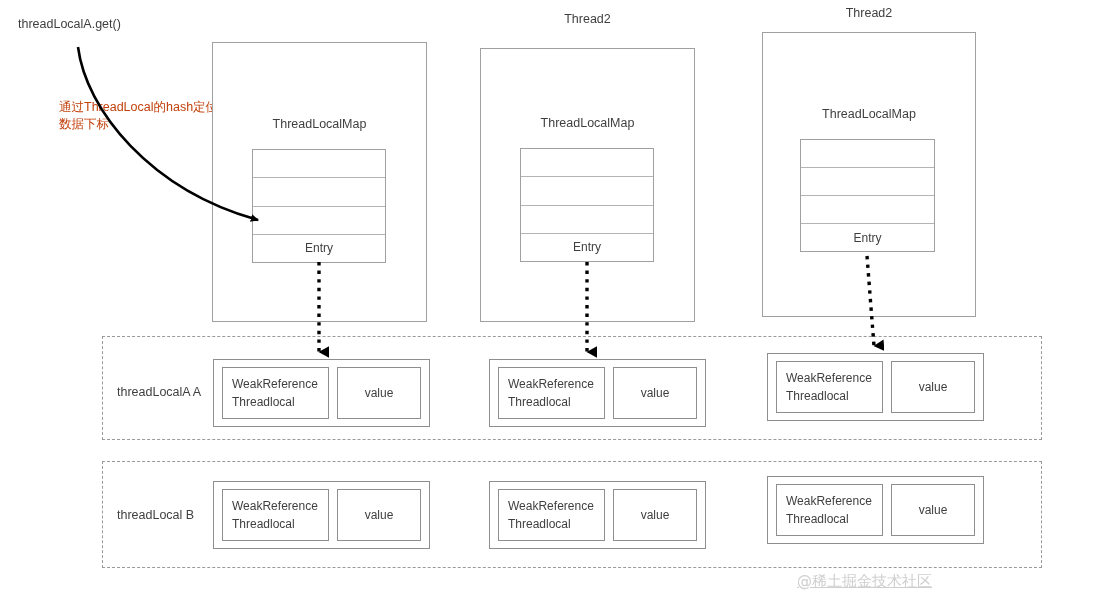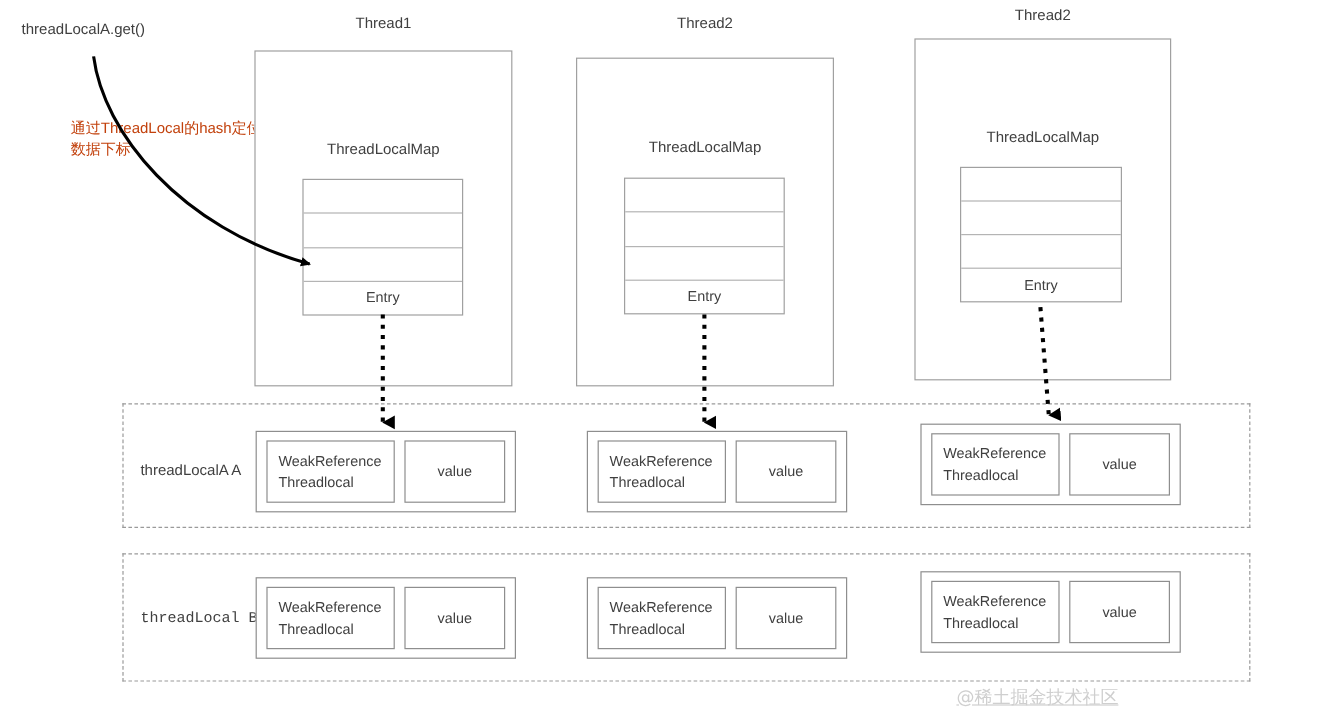--- a/index.html
+++ b/index.html
@@ -100,21 +100,20 @@
   }
 </style>
 </head>
 <body>
 
 <div id="stage">
 
   <div class="abs call-label">threadLocalA.get()</div>
   <div class="abs hash-note">通过ThreadLocal的hash定位数据下标</div>
 
-  <div class="abs thread-title" style="left:212px; top:12px; width:215px;">Thread1</div>
   <div class="abs thread-box" style="left:212px; top:42px; width:215px; height:280px;">
     <div class="tlm-label" style="top:74px;">ThreadLocalMap</div>
     <div class="tlm-table" style="left:39px; top:106px; width:134px; height:114px;">
       <div class="tlm-row"></div>
       <div class="tlm-row"></div>
       <div class="tlm-row"></div>
       <div class="tlm-row">Entry</div>
     </div>
   </div>
 
@@ -162,21 +161,21 @@
     <div class="entry-pair" style="left:664px; top:16px; width:217px; height:68px;">
       <div class="cell ref" style="width:107px;">
         <span>WeakReference</span>
         <span>Threadlocal</span>
       </div>
       <div class="cell val">value</div>
     </div>
   </div>
 
   <div class="abs group-box" style="left:102px; top:461px; width:940px; height:107px;">
-    <div class="group-label" style="left:14px; top:46px;font-family:Liberation Mono, monospace;">threadLocal B</div>
+    <div class="group-label" style="left:14px; top:46px;">threadLocal B</div>
 
     <div class="entry-pair" style="left:110px; top:19px; width:217px; height:68px;">
       <div class="cell ref" style="width:107px;">
         <span>WeakReference</span>
         <span>Threadlocal</span>
       </div>
       <div class="cell val">value</div>
     </div>
 
     <div class="entry-pair" style="left:386px; top:19px; width:217px; height:68px;">

